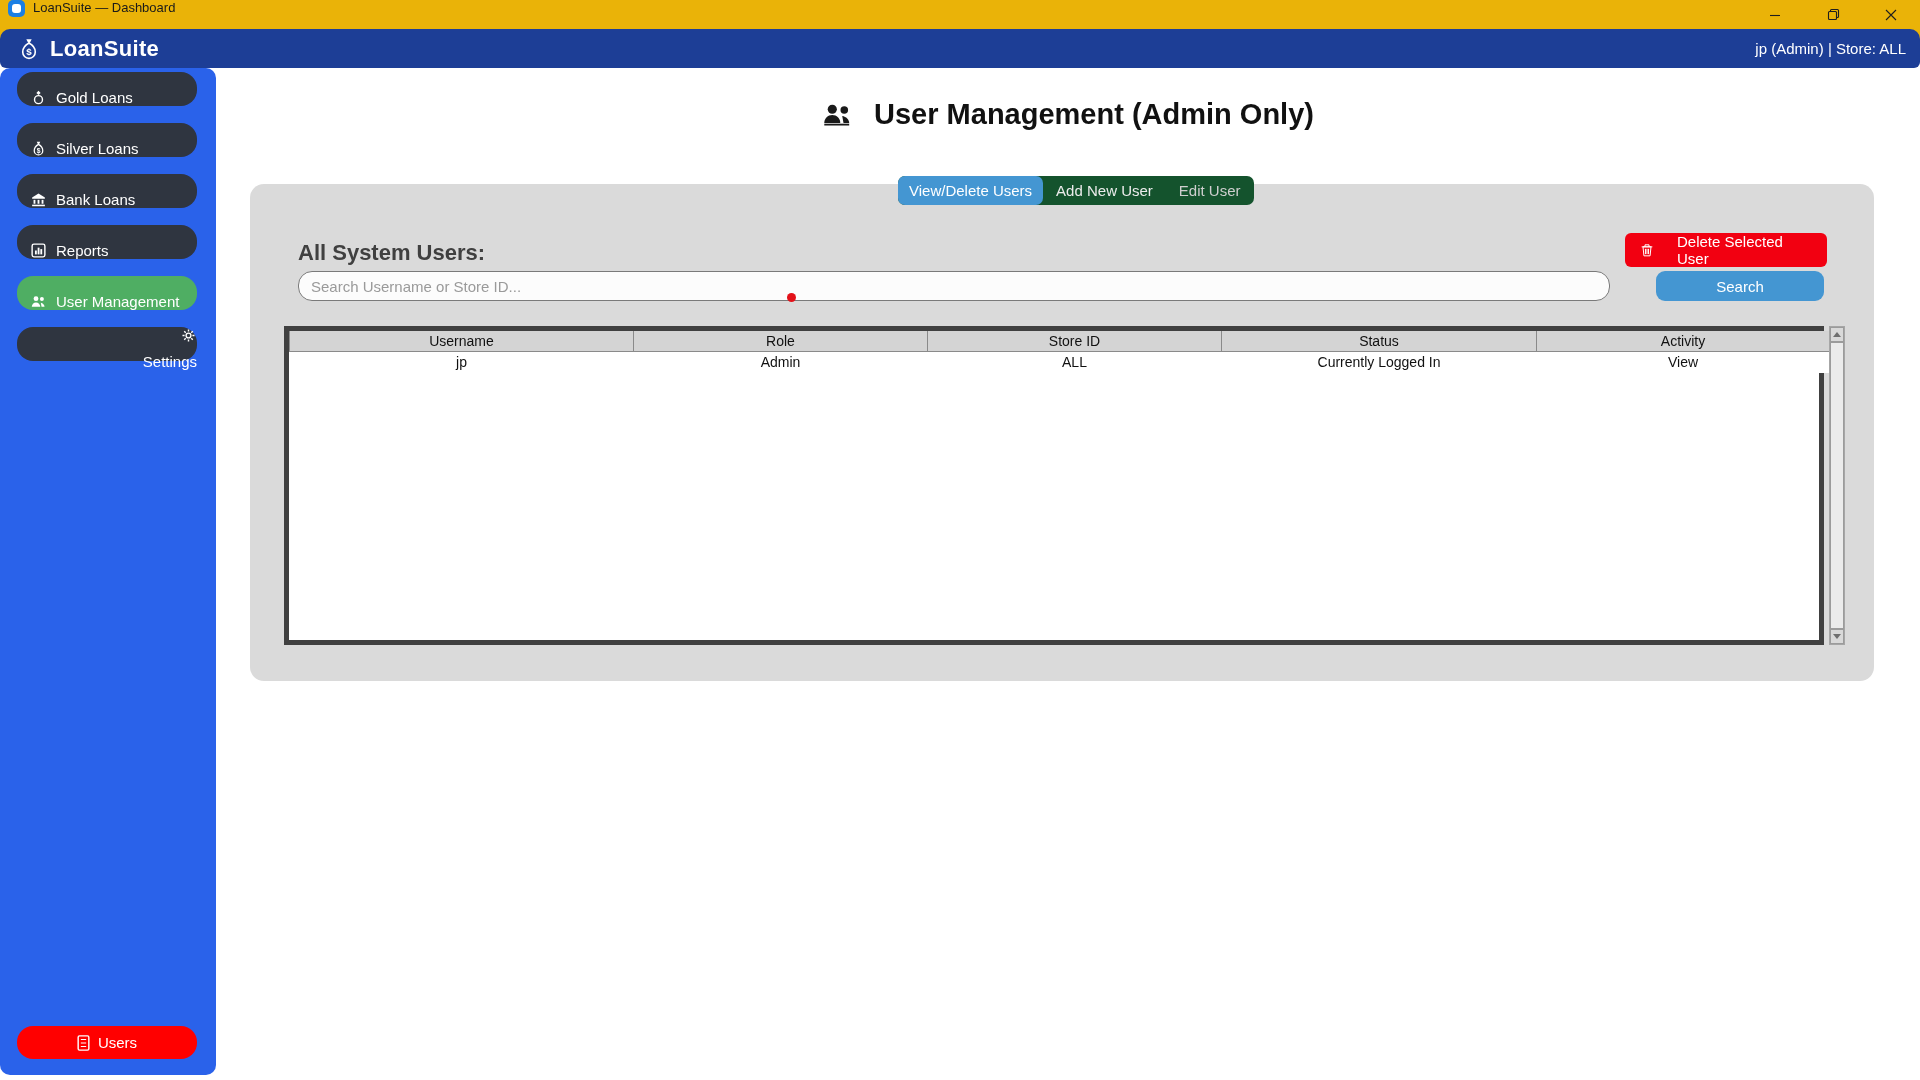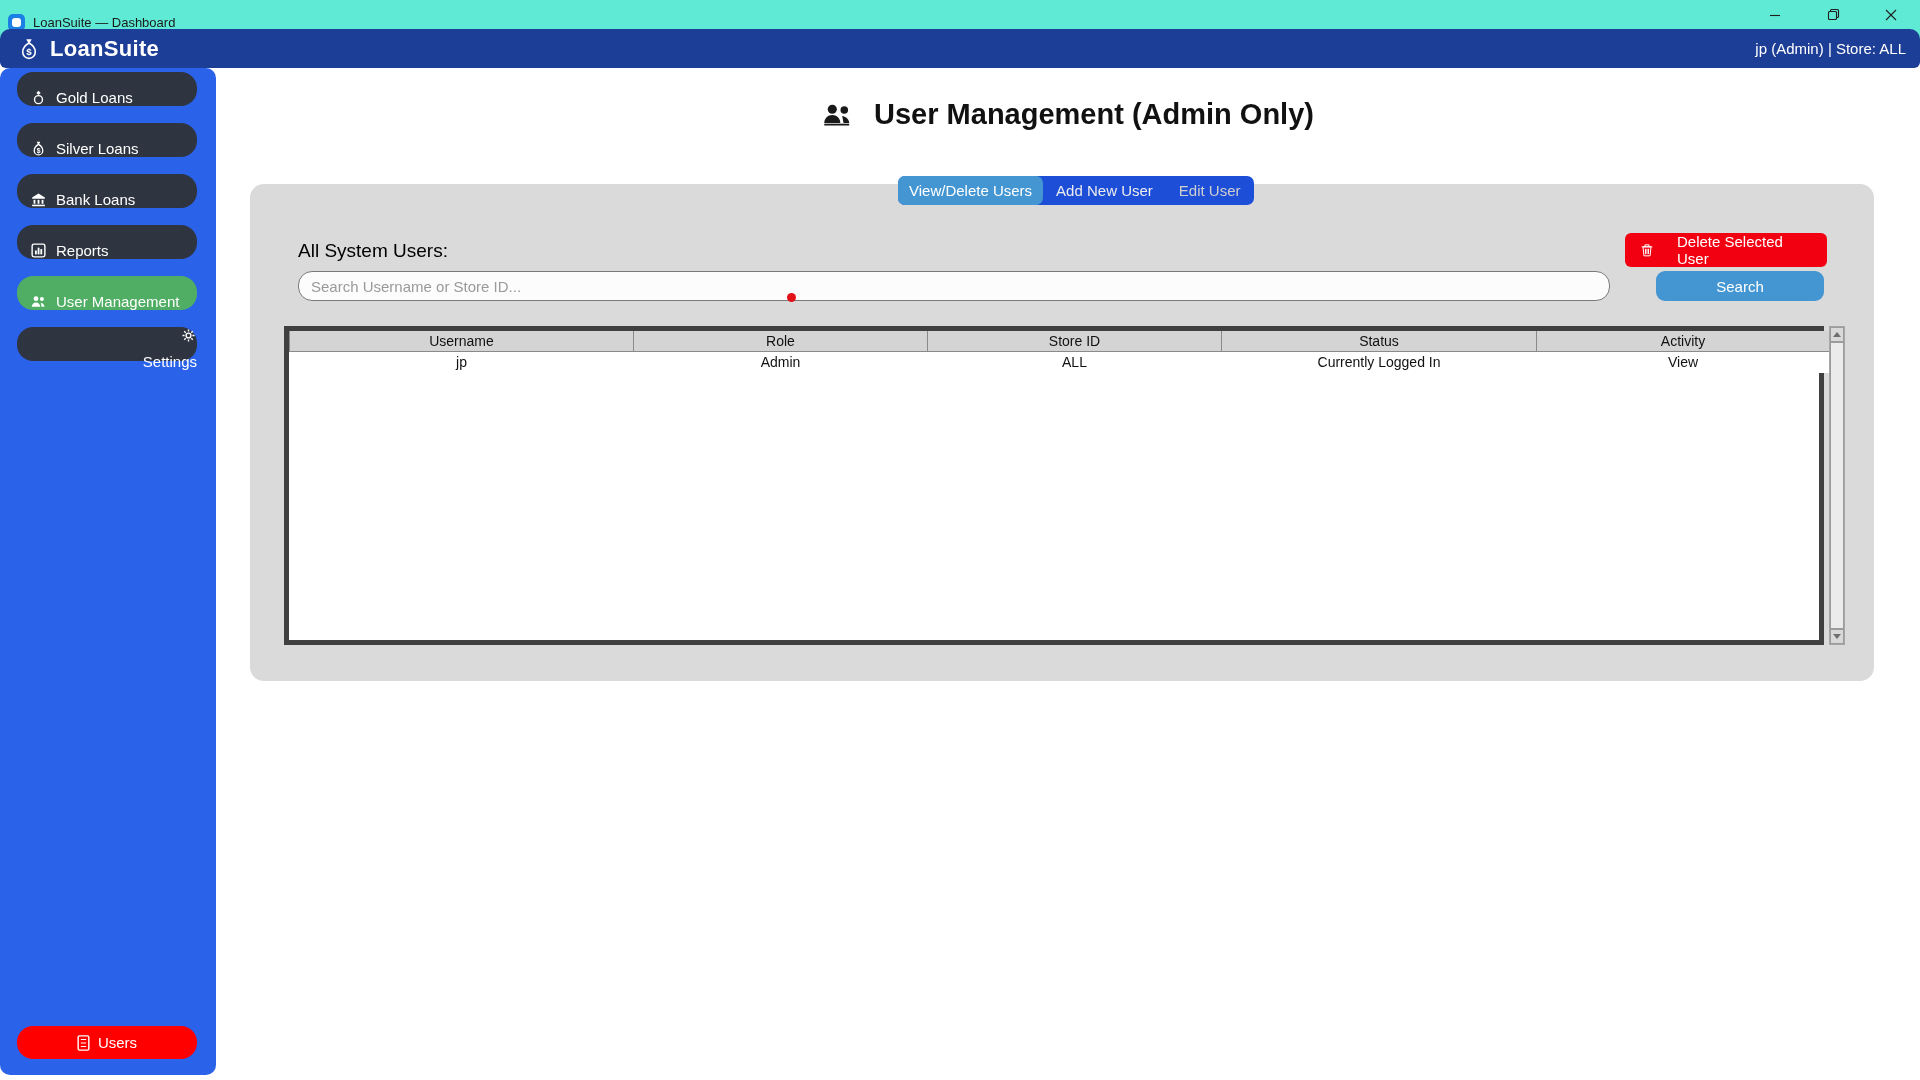--- a/index.html
+++ b/index.html
@@ -1,21 +1,21 @@
 <!DOCTYPE html>
 <html><head>
 <meta charset="utf-8">
 <style>
   * { margin:0; padding:0; box-sizing:border-box; }
   html,body { width:1920px; height:1080px; overflow:hidden;
     font-family:"Liberation Sans", sans-serif; background:#ffffff; }
 
   
   .titlebar { position:absolute; left:0; top:0; width:1920px; height:44px;
-    background:#5eead4; display:flex; align-items:center; }
+    background:#eab308; display:flex; }
   .appicon { width:17px; height:17px; margin-left:8px; background:#1b7fe4;
     border-radius:5px; position:relative; }
   .appicon::after { content:""; position:absolute; left:4px; top:4px; right:4px; bottom:4px;
     background:#ffffff; border-radius:3px; }
   .wtitle { margin-left:8px; font-size:13px; color:#1a1a1a; }
   .wcontrols { position:absolute; right:0; top:0; height:29px; display:flex; }
   .wbtn { width:58px; height:29px; display:flex; align-items:center; justify-content:center; }
   .wbtn svg { stroke:#1f1f1f; stroke-width:1.1; fill:none; }
 
   
@@ -38,27 +38,27 @@
     background:#ff0000; border-radius:16px; color:#ffffff; font-size:15px;
     display:flex; align-items:center; justify-content:center; gap:8px; cursor:pointer; }
 
   
   .main-title { position:absolute; left:216px; top:98px; width:1704px;
     display:flex; align-items:center; justify-content:center; gap:20px;
     font-size:29px; font-weight:bold; color:#111111; }
   .card { position:absolute; left:250px; top:184px; width:1624px; height:497px;
     background:#dadada; border-radius:14px; }
   .tabbar { position:absolute; left:898px; top:176px; height:29px;
-    background:#1d4ed8; border-radius:7px; display:flex; align-items:center; }
+    background:#14532d; border-radius:7px; display:flex; align-items:center; }
   .tab { font-size:15px; line-height:29px; padding:0 13px; color:#ececec; cursor:pointer; }
   .tab.active { background:#4496d2; color:#ffffff; border-radius:7px; padding:0 11px; }
   .tab.dim { color:#cfcfcf; }
 
-  .section-label { position:absolute; left:298px; top:240px; font-size:19px;
-    font-weight:normal; color:#000000; }
+  .section-label { position:absolute; left:298px; top:240px; font-size:22px;
+    font-weight:bold; color:#404040; }
   .searchbox { position:absolute; left:298px; top:271px; width:1312px; height:30px;
     background:#fcfcfc; border:1px solid #7a7a7a; border-radius:14px;
     font-size:15px; padding:0 12px; color:#222; outline:none;
     font-family:"Liberation Sans", sans-serif; }
   .searchbox::placeholder { color:#9a9a9a; }
   .reddot { position:absolute; left:787px; top:293px; width:9px; height:9px;
     background:#e31119; border-radius:50%; }
   .deletebtn { position:absolute; left:1625px; top:233px; width:202px; height:34px;
     background:#f20011; border-radius:6px; color:#ffffff; font-size:15px;
     display:flex; align-items:center; padding:0 14px; gap:22px; cursor:pointer; }

